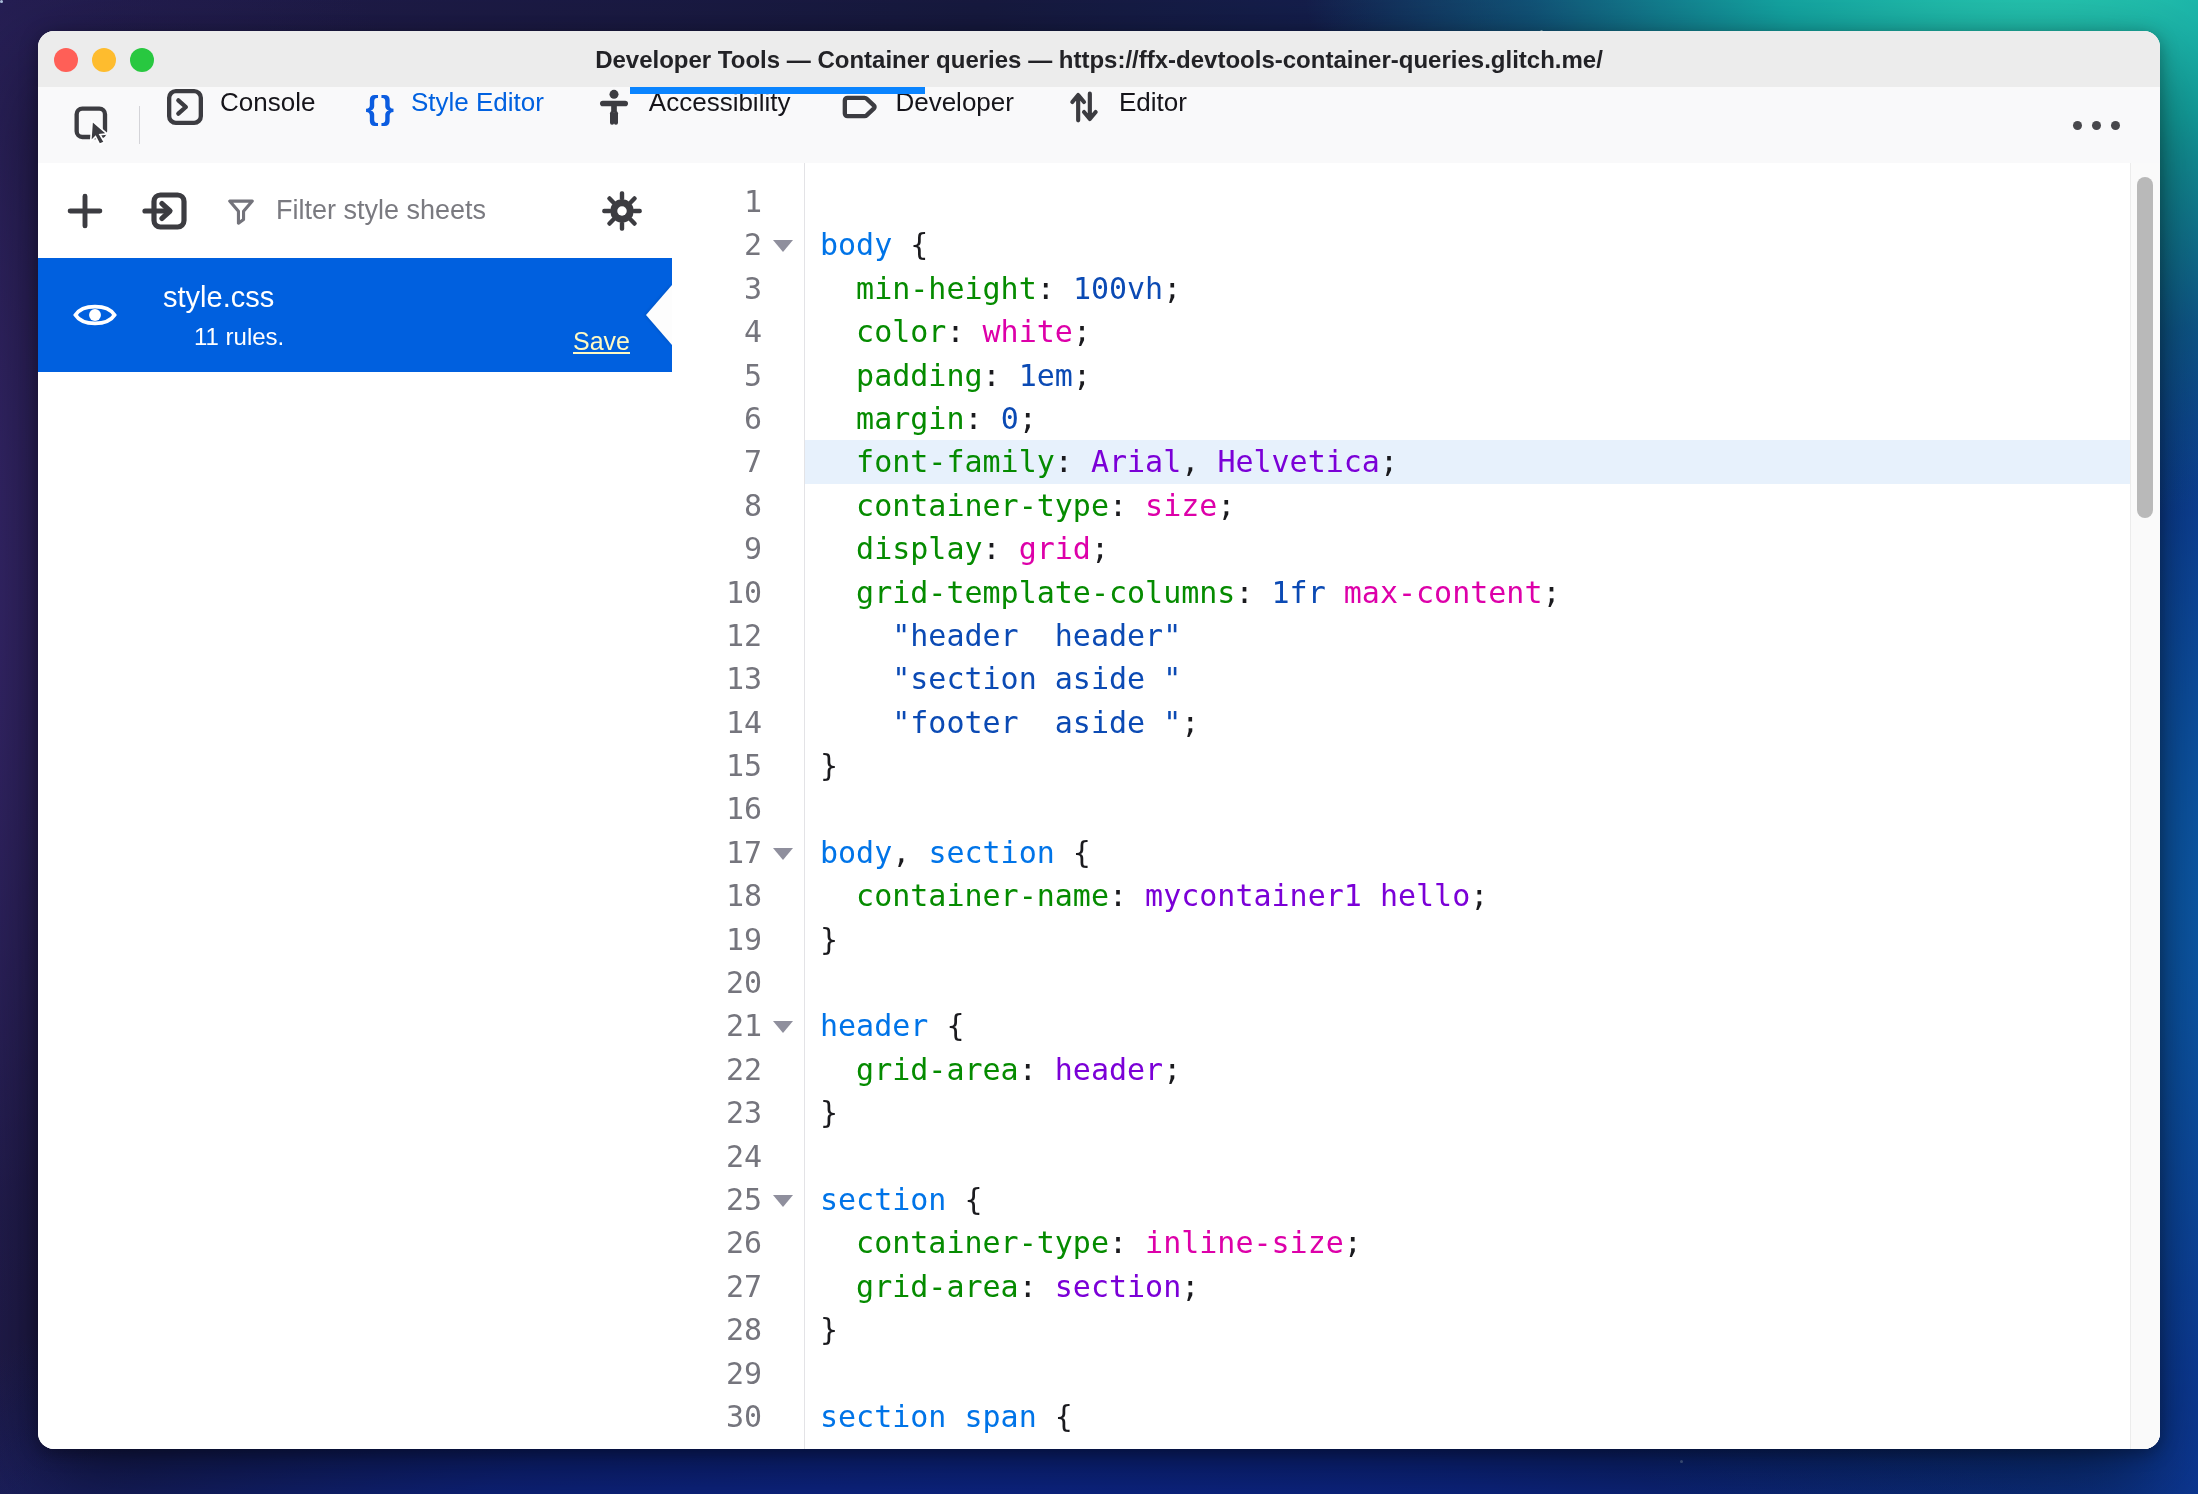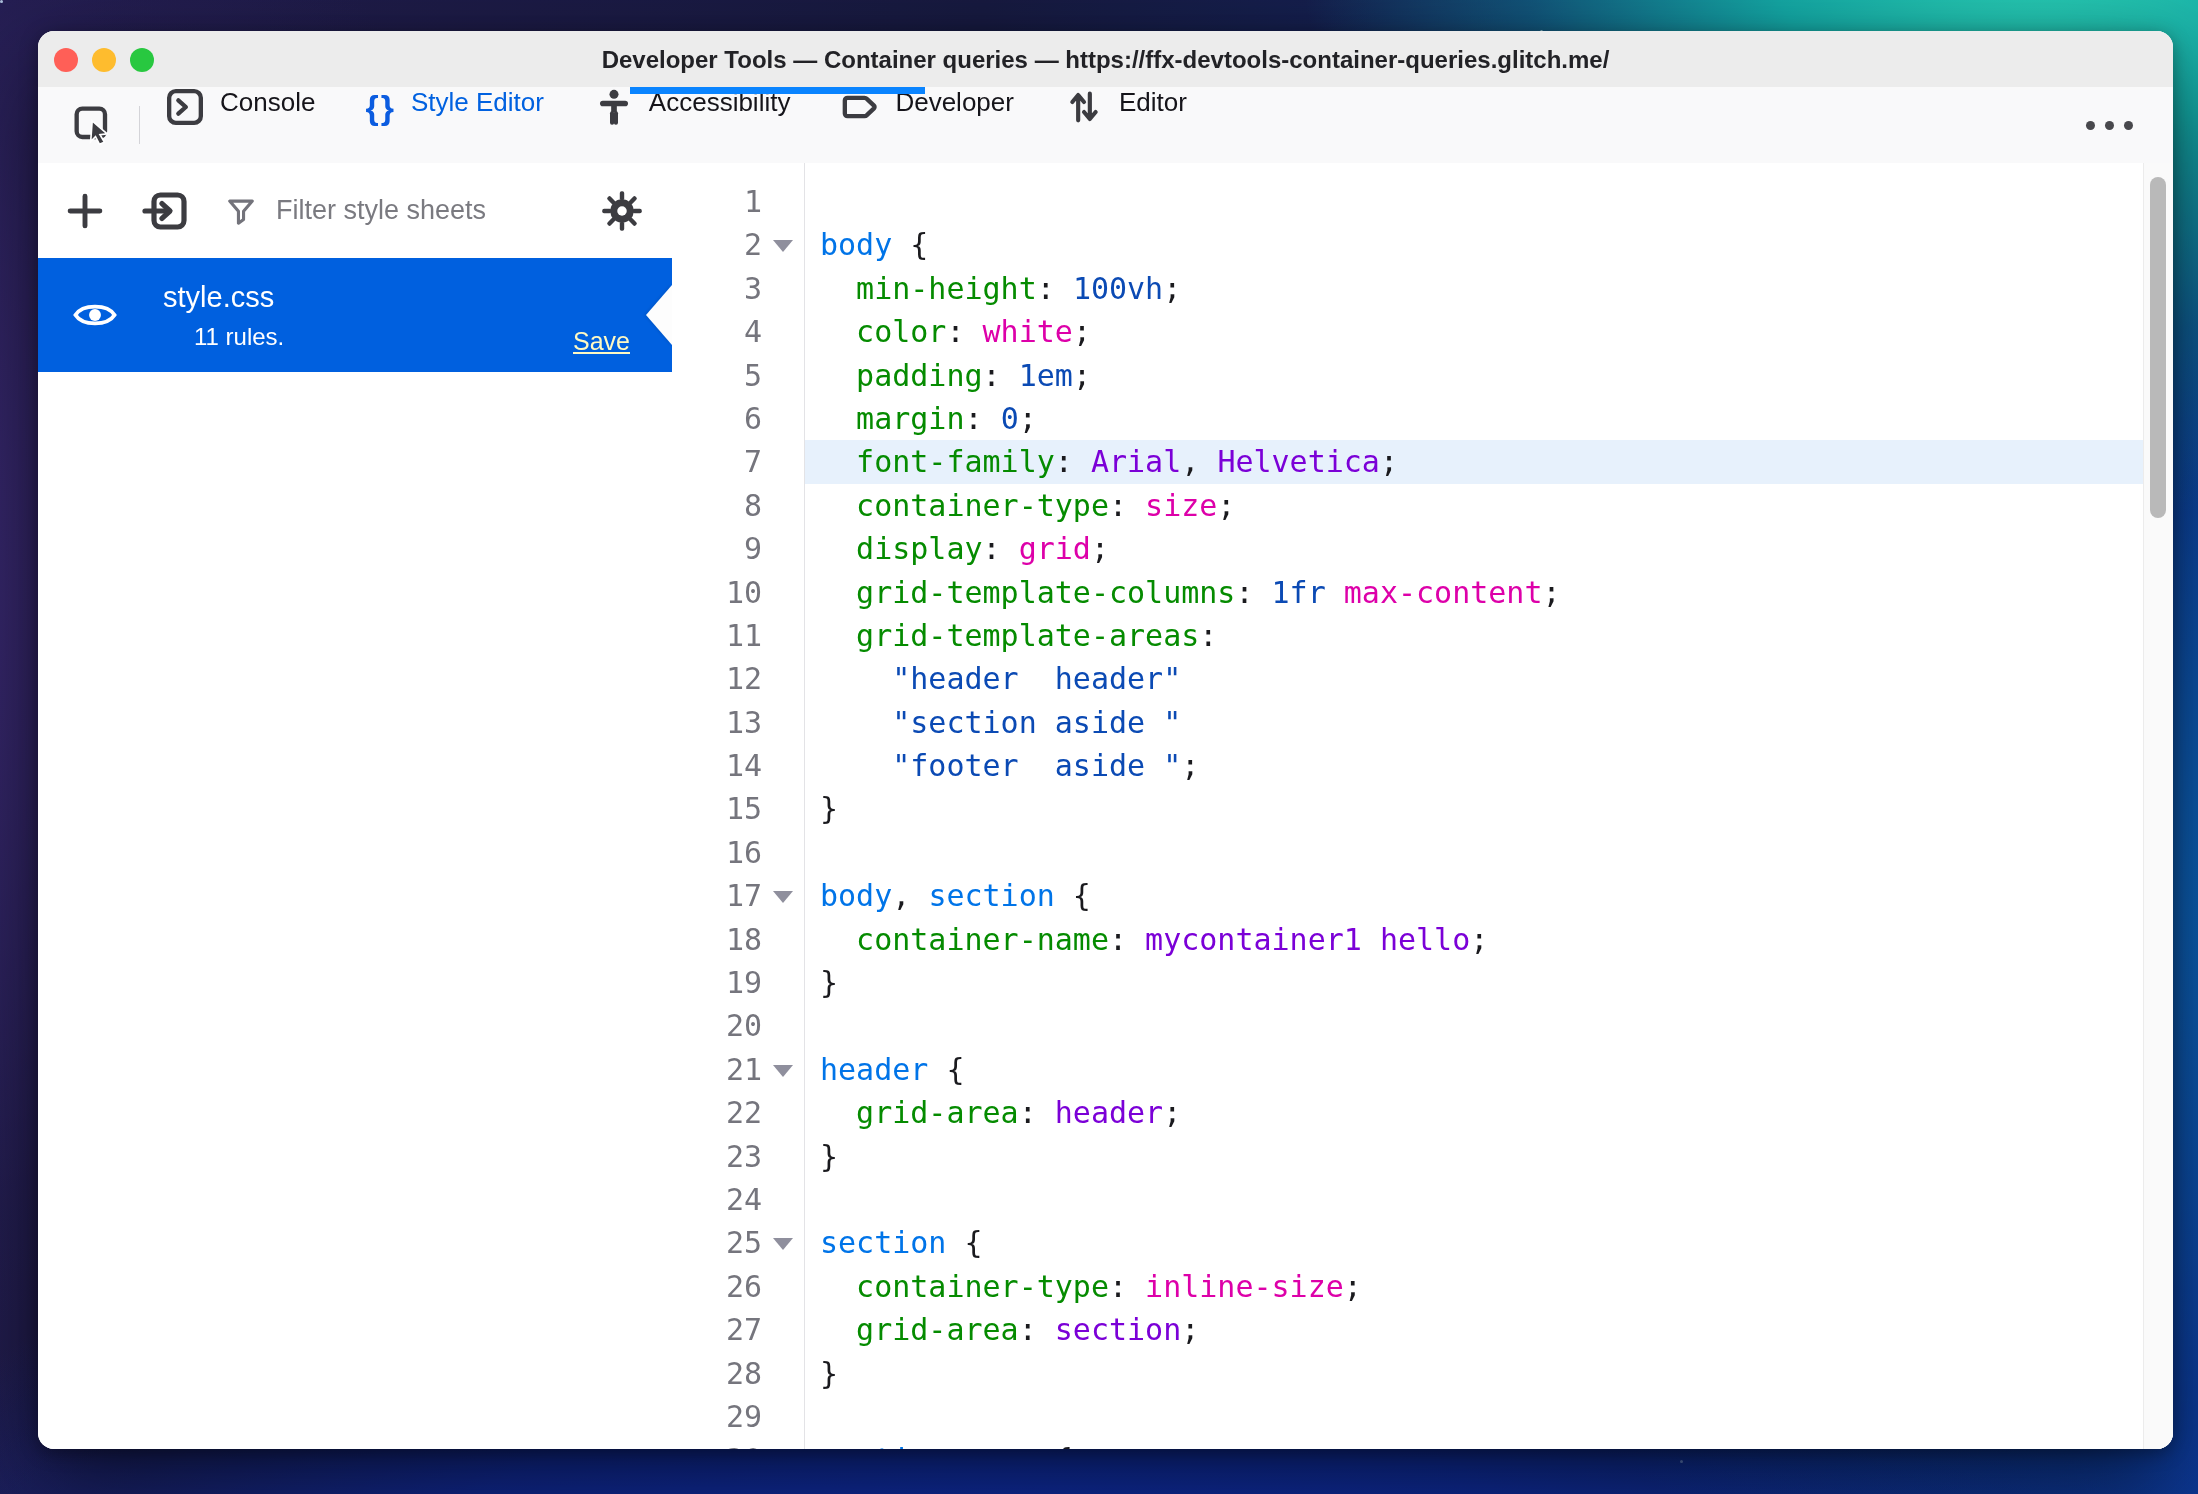--- a/index.html
+++ b/index.html
@@ -19,21 +19,21 @@
     box-shadow: 160px 90px 0 0 rgba(255,255,255,.7), 420px 40px 0 0 rgba(255,255,255,.5),
      760px 120px 0 0 rgba(255,255,255,.6), 1150px 60px 0 0 rgba(255,255,255,.5),
      1540px 30px 0 0 rgba(220,255,250,.8), 1830px 150px 0 0 rgba(220,255,250,.7),
      2050px 420px 0 0 rgba(220,255,250,.7), 1980px 760px 0 0 rgba(210,240,255,.6),
      2090px 1050px 0 0 rgba(210,240,255,.6), 90px 700px 0 0 rgba(255,255,255,.4),
      300px 1280px 0 0 rgba(255,255,255,.5), 1240px 1430px 0 0 rgba(210,240,255,.6),
      1680px 1460px 0 0 rgba(210,240,255,.5);}
 
   
   .win{position:absolute;left:38px;top:31px;width:2122px;height:1418px;background:#fff;
-    border-radius:16px;overflow:hidden;box-shadow:0 36px 95px rgba(0,0,0,.55),0 4px 18px rgba(0,0,0,.35);padding-left:13px;}
+    border-radius:16px;overflow:hidden;box-shadow:0 36px 95px rgba(0,0,0,.55),0 4px 18px rgba(0,0,0,.35);}
 
   .titlebar{position:absolute;left:0;top:0;right:0;height:56px;background:#ececec;border-bottom:1px solid #d9d9d9;}
   .lights{position:absolute;left:16px;top:17px;display:flex;gap:14px;}
   .light{width:24px;height:24px;border-radius:50%;}
   .light.red{background:#ff5f57;}
   .light.yellow{background:#febc2e;}
   .light.green{background:#28c840;}
   .win-title{position:absolute;left:0;right:0;top:0;height:56px;line-height:58px;text-align:center;
     font-size:24px;font-weight:bold;color:#222226;white-space:nowrap;}
 
@@ -233,21 +233,20 @@
           <div class="crow"><span class="ln">1</span><span class="ct"></span></div>
           <div class="crow"><span class="ln">2</span><span class="fold"></span><span class="ct"><span class="tok-s">body</span><span class="tok-pu"> {</span></span></div>
           <div class="crow"><span class="ln">3</span><span class="ct"><span class="tok-p">  min-height</span><span class="tok-pu">: </span><span class="tok-n">100vh</span><span class="tok-pu">;</span></span></div>
           <div class="crow"><span class="ln">4</span><span class="ct"><span class="tok-p">  color</span><span class="tok-pu">: </span><span class="tok-a">white</span><span class="tok-pu">;</span></span></div>
           <div class="crow"><span class="ln">5</span><span class="ct"><span class="tok-p">  padding</span><span class="tok-pu">: </span><span class="tok-n">1em</span><span class="tok-pu">;</span></span></div>
           <div class="crow"><span class="ln">6</span><span class="ct"><span class="tok-p">  margin</span><span class="tok-pu">: </span><span class="tok-n">0</span><span class="tok-pu">;</span></span></div>
           <div class="crow hl"><span class="ln">7</span><span class="ct"><span class="tok-p">  font-family</span><span class="tok-pu">: </span><span class="tok-v">Arial</span><span class="tok-pu">, </span><span class="tok-v">Helvetica</span><span class="tok-pu">;</span></span></div>
           <div class="crow"><span class="ln">8</span><span class="ct"><span class="tok-p">  container-type</span><span class="tok-pu">: </span><span class="tok-a">size</span><span class="tok-pu">;</span></span></div>
           <div class="crow"><span class="ln">9</span><span class="ct"><span class="tok-p">  display</span><span class="tok-pu">: </span><span class="tok-a">grid</span><span class="tok-pu">;</span></span></div>
           <div class="crow"><span class="ln">10</span><span class="ct"><span class="tok-p">  grid-template-columns</span><span class="tok-pu">: </span><span class="tok-n">1fr</span><span class="tok-pu"> </span><span class="tok-a">max-content</span><span class="tok-pu">;</span></span></div>
-          <div class="crow"><span class="ln">11</span><span class="ct"><span class="tok-p">  grid-template-areas</span><span class="tok-pu">:</span></span></div>
           <div class="crow"><span class="ln">12</span><span class="ct"><span class="tok-str">    "header  header"</span></span></div>
           <div class="crow"><span class="ln">13</span><span class="ct"><span class="tok-str">    "section aside "</span></span></div>
           <div class="crow"><span class="ln">14</span><span class="ct"><span class="tok-str">    "footer  aside "</span><span class="tok-pu">;</span></span></div>
           <div class="crow"><span class="ln">15</span><span class="ct"><span class="tok-pu">}</span></span></div>
           <div class="crow"><span class="ln">16</span><span class="ct"></span></div>
           <div class="crow"><span class="ln">17</span><span class="fold"></span><span class="ct"><span class="tok-s">body</span><span class="tok-pu">, </span><span class="tok-s">section</span><span class="tok-pu"> {</span></span></div>
           <div class="crow"><span class="ln">18</span><span class="ct"><span class="tok-p">  container-name</span><span class="tok-pu">: </span><span class="tok-v">mycontainer1</span><span class="tok-pu"> </span><span class="tok-v">hello</span><span class="tok-pu">;</span></span></div>
           <div class="crow"><span class="ln">19</span><span class="ct"><span class="tok-pu">}</span></span></div>
           <div class="crow"><span class="ln">20</span><span class="ct"></span></div>
           <div class="crow"><span class="ln">21</span><span class="fold"></span><span class="ct"><span class="tok-s">header</span><span class="tok-pu"> {</span></span></div>

